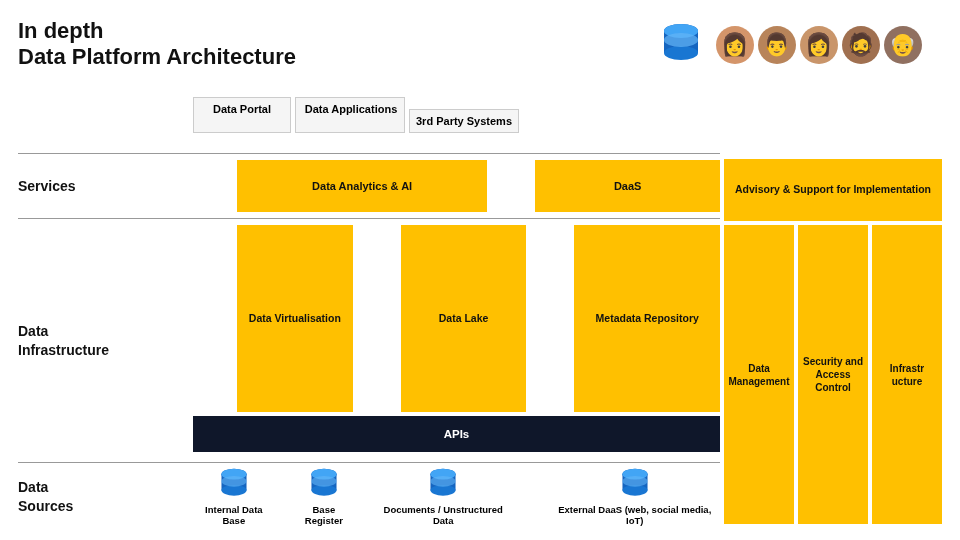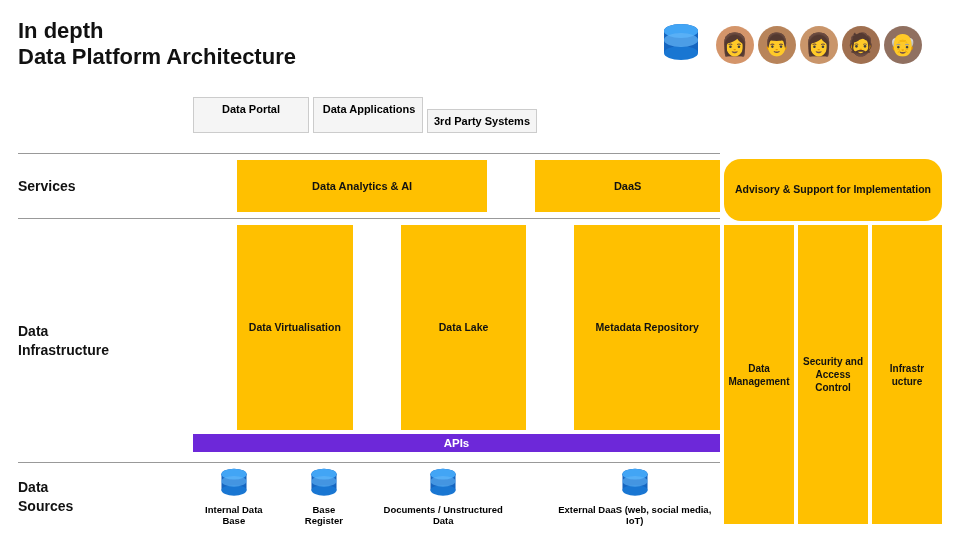--- a/index.html
+++ b/index.html
@@ -108,21 +108,20 @@
       display: flex;
       align-items: center;
       justify-content: center;
       text-align: center;
       font-size: 10.5px;
       font-weight: bold;
       line-height: 1.3;
       padding: 6px;
       color: #111;
       min-height: 50px;
-      border-radius: 17px;
     }
 
     .right-infra-boxes {
       display: flex;
       flex: 1;
       gap: 4px;
     }
 
     .right-infra-col {
       flex: 1;
@@ -172,26 +171,26 @@
       font-size: 11px;
       font-weight: bold;
       padding: 6px 8px;
       line-height: 1.3;
       color: #111;
       margin-left: 44px;
     }
 
     
     .apis-bar {
-      background: #6d28d9;
+      background: #0f172a;
       color: #fff;
       font-weight: bold;
       font-size: 11.5px;
       text-align: center;
-      padding: 3px;
+      padding: 12px;
       margin: 0 0 4px 0;
     }
 
     
     .sources-cells {
       flex: 1;
       display: flex;
       gap: 18px;
       padding: 4px 0;
       align-items: flex-start;
@@ -224,21 +223,21 @@
         <div class="avatar" style="background:#D4956A; font-size:22px;">👩</div>
         <div class="avatar" style="background:#B8845A; font-size:22px;">👨</div>
         <div class="avatar" style="background:#C9956A; font-size:22px;">👩</div>
         <div class="avatar" style="background:#A07050; font-size:22px;">🧔</div>
         <div class="avatar" style="background:#907060; font-size:22px;">👴</div>
       </div>
     </div>
   </div>
 
   <div style="display:flex; margin-left:175px; margin-bottom:4px; gap:4px;">
-    <div class="col-header-box" style="width:116px;">Data Portal</div>
+    <div class="col-header-box" style="width:98px;">Data Portal</div>
     <div class="col-header-box" style="width:110px;padding-left:8px;">Data Applications</div>
     <div class="col-header-box" style="width:110px;margin-top:12px;">3rd Party Systems</div>
   </div>
 
   <div class="body-wrapper">
 
     <div class="body-left">
 
       <div class="left-row" style="border-top:1.5px solid #999;">
         <div class="left-row-label">

